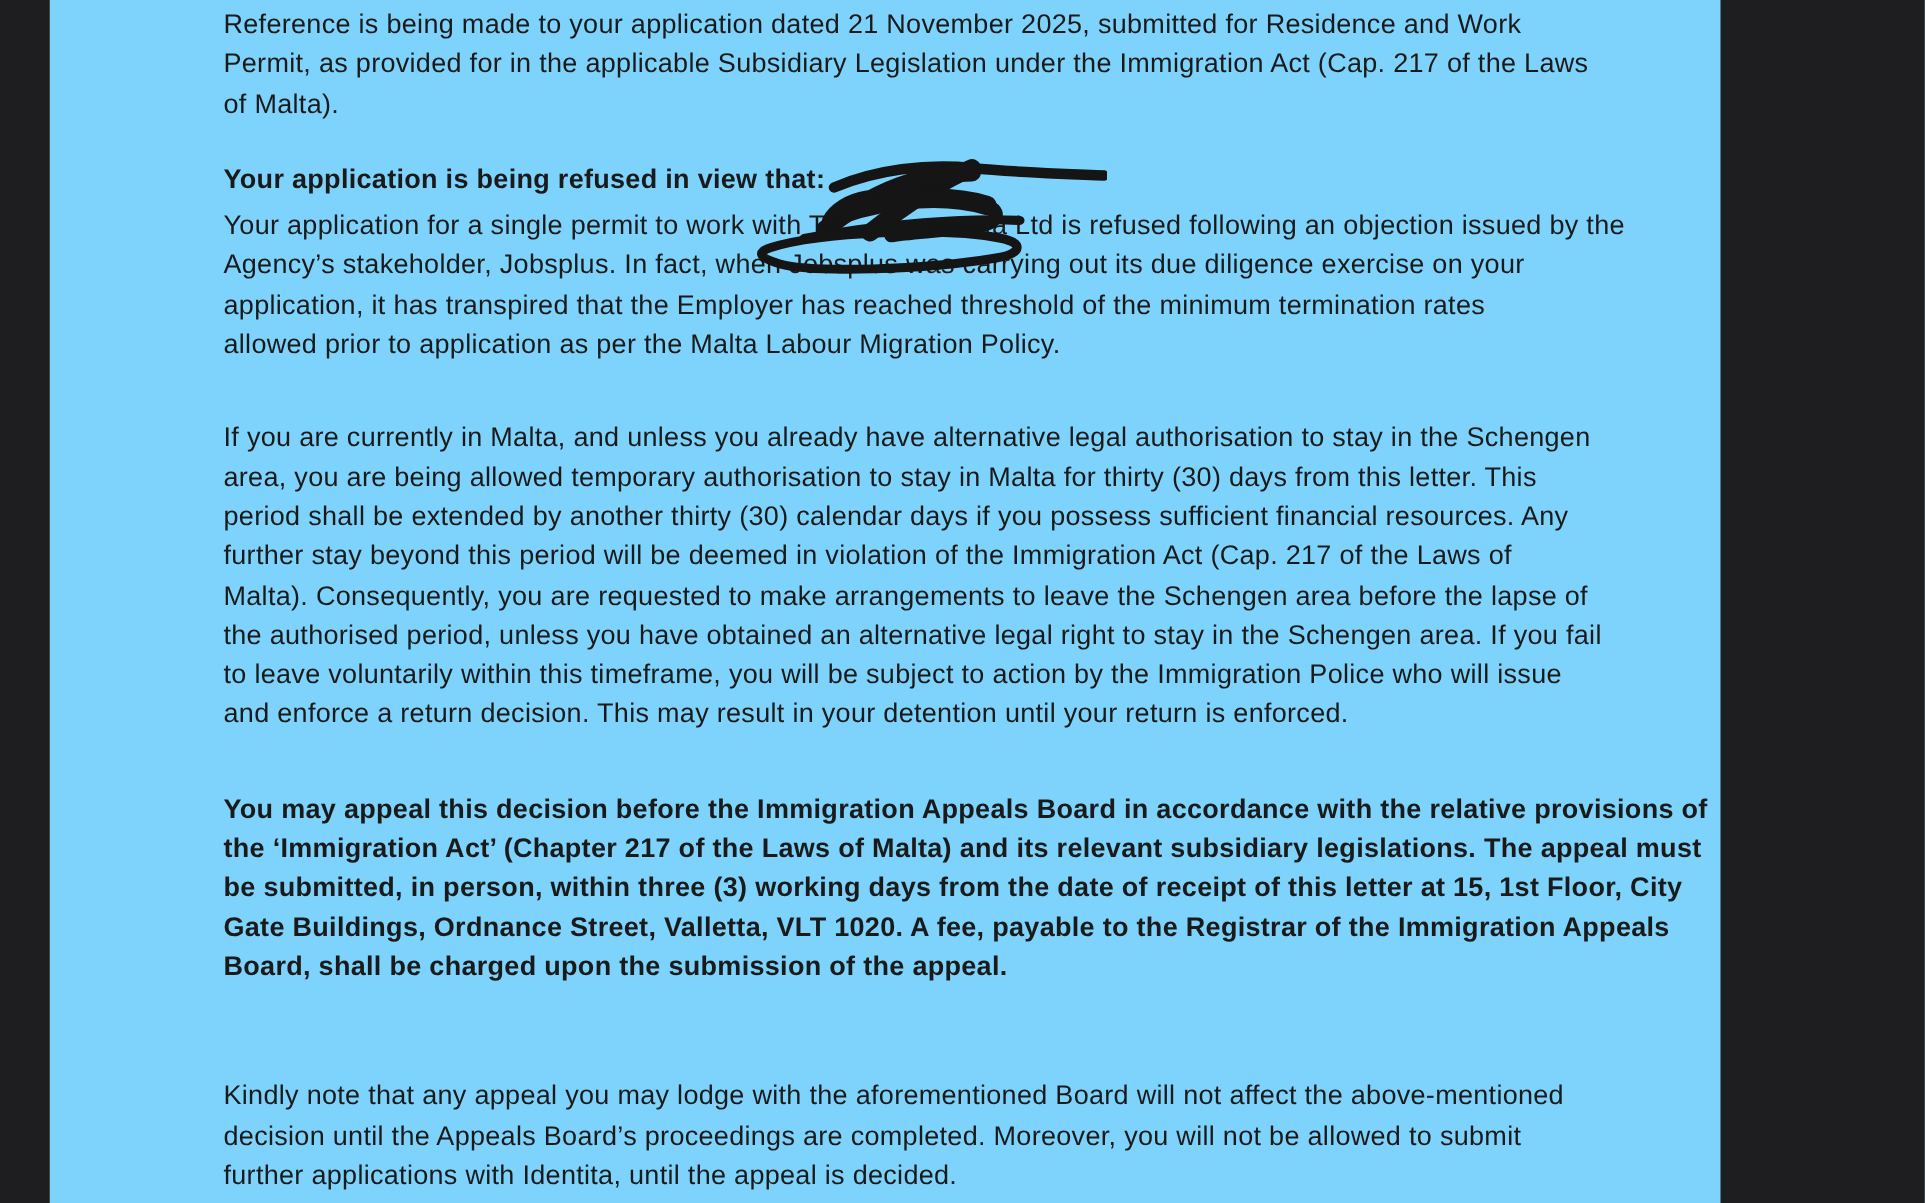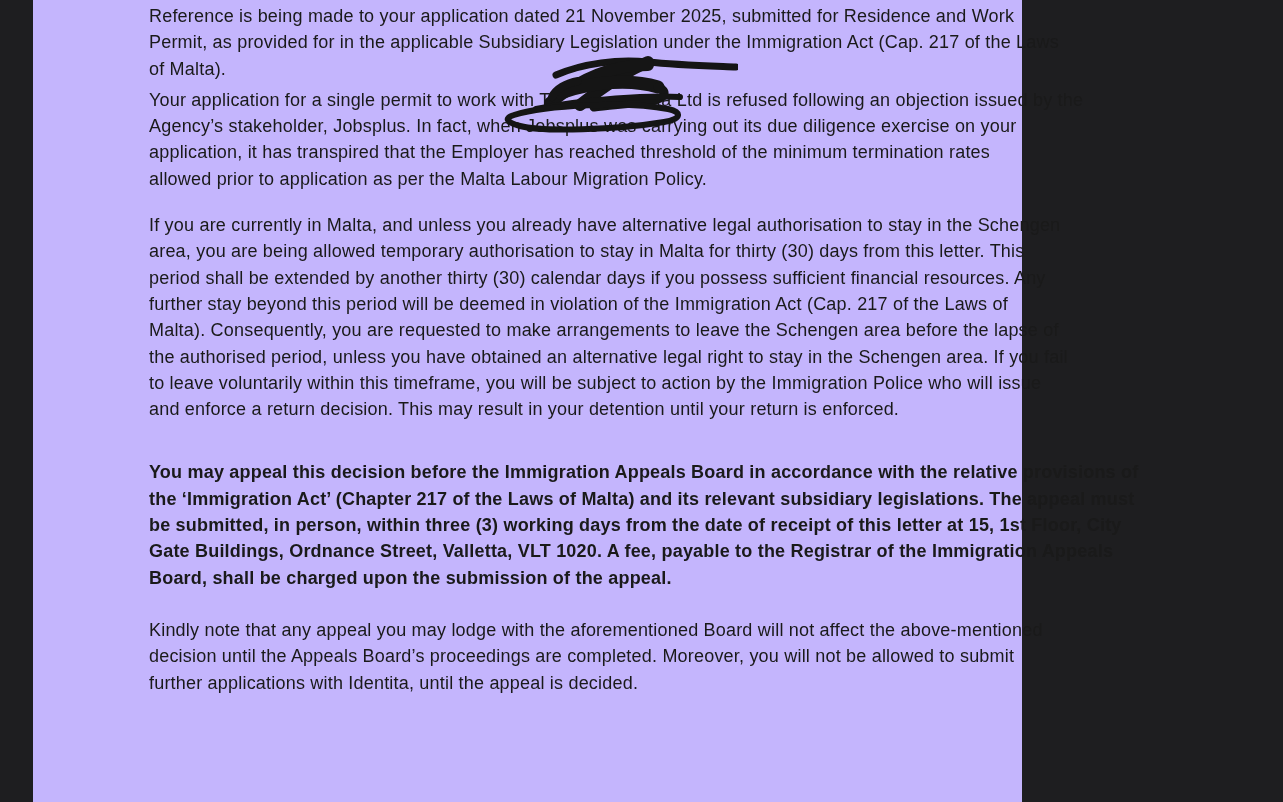--- a/index.html
+++ b/index.html
@@ -21,23 +21,23 @@
     background: #1e1e20;
     z-index: 3;
   }
   .edge-bar.left { left: 0; width: 33px; }
   .edge-bar.right { right: 0; width: 27px; }
 
   .sheet {
     position: absolute;
     left: 33px;
     top: 0;
-    width: 989px;
+    width: 1114px;
     height: 802px;
-    background: #c4b5fd;
+    background: #7dd3fc;
   }
   .text-col {
     position: absolute;
     left: 116px;
     top: 3px;
     width: 1080px;
     color: #1a1a1a;
     font-size: 18px;
     line-height: 26.3px;
     letter-spacing: 0.2px;
@@ -45,23 +45,23 @@
   .para {
     white-space: pre-line;
     margin: 0;
   }
   .heading {
     font-weight: bold;
     margin-top: 24px;
   }
   .p2-block { margin-top: 5px; }
   .p2-line1 { white-space: nowrap; }
-  .p3-block { margin-top: 20px; }
+  .p3-block { margin-top: 36px; }
   .p4-block { margin-top: 37px; font-weight: bold; }
-  .p5-block { margin-top: 26px; }
+  .p5-block { margin-top: 60px; }
 
   .redacted-gap {
     display: inline-block;
     width: 96px;
     height: 1px;
     position: relative;
     vertical-align: baseline;
   }
   .scribble-svg {
     position: absolute;
@@ -82,20 +82,21 @@
 </head>
 <body>
 
 <div class="sheet">
   <div class="text-col">
 
     <p class="para">Reference is being made to your application dated 21 November 2025, submitted for Residence and Work
 Permit, as provided for in the applicable Subsidiary Legislation under the Immigration Act (Cap. 217 of the Laws
 of Malta).</p>
 
+    <div class="heading">Your application is being refused in view that:</div>
 
     <div class="p2-block">
       <div class="p2-line1"><span>Your application for a single permit to work with Tri</span><span class="redacted-gap"><svg class="scribble-svg" viewBox="0 0 240 92">
             <path d="M58 22 C 86 10 120 6 150 9 C 178 12 214 13 238 14" stroke-width="7"></path>
             <path d="M150 9 C 128 18 100 38 82 52" stroke-width="12"></path>
             <path d="M52 50 C 84 24 118 12 150 12" stroke-width="12"></path>
             <path d="M62 40 C 96 28 134 26 160 34" stroke-width="13"></path>
             <path d="M160 34 C 170 38 168 46 152 48 C 130 51 108 52 96 54" stroke-width="9"></path>
             <path d="M80 28 C 68 30 58 36 54 44" stroke-width="8"></path>
             <path d="M38 56 C 90 46 150 42 182 44" stroke-width="6"></path>

